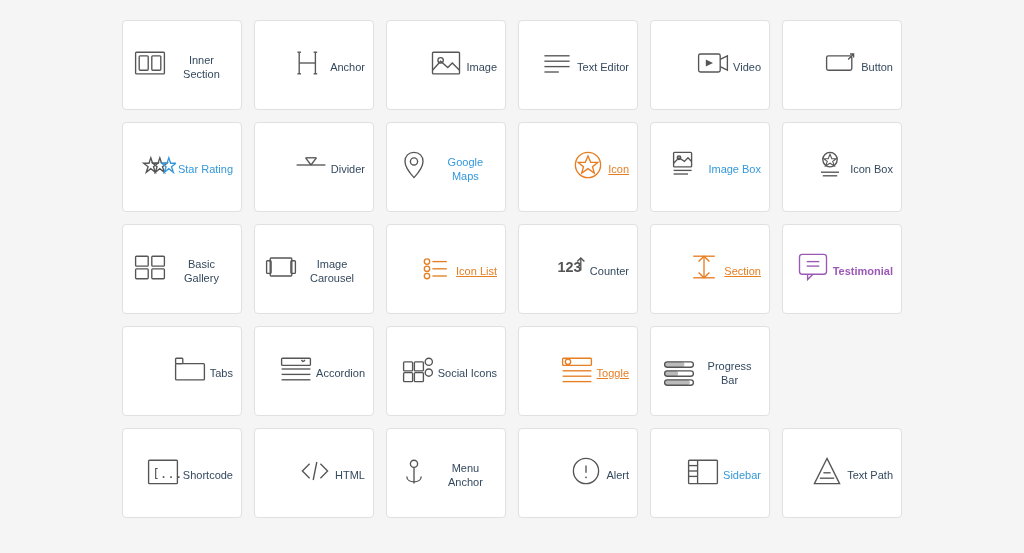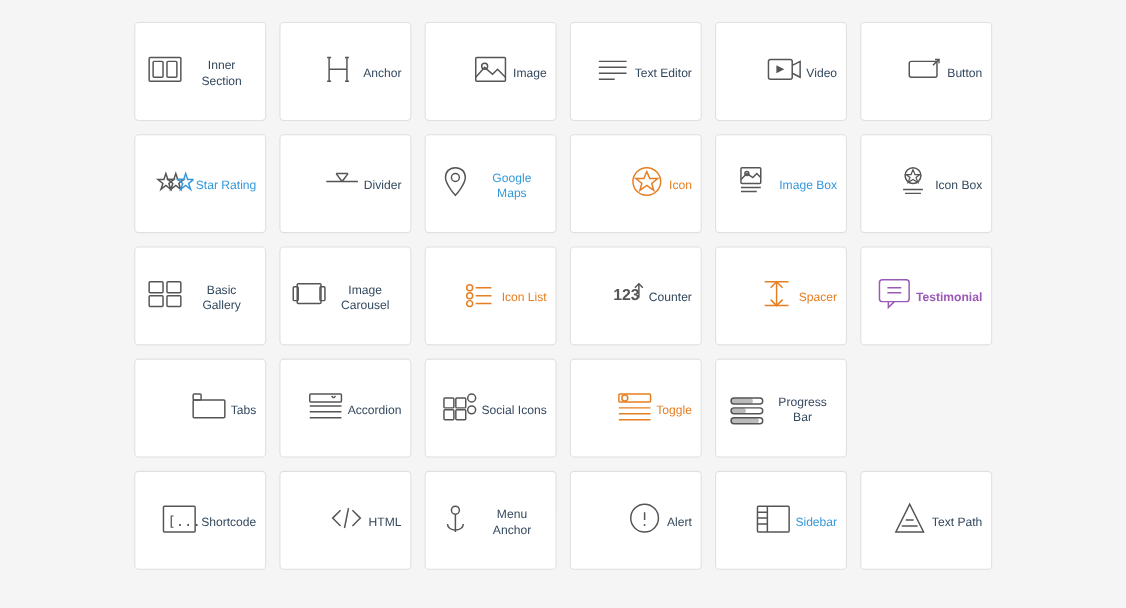--- a/index.html
+++ b/index.html
@@ -48,21 +48,21 @@
     .widget-icon svg {
       width: 36px;
       height: 36px;
     }
     .widget-label {
       font-size: 11px;
       text-align: center;
       color: #555;
       line-height: 1.3;
     }
-    .widget-label.orange { color: #e67e22; }
+    .widget-label.orange { color: #e67e22; text-decoration: underline; }
     .widget-label.blue { color: #3498db; }
     .widget-label.purple { color: #9b59b6; font-weight: bold; }
     .widget-label.dark { color: #34495e; }
   </style>
 </head>
 <body>
 
 <div class="grid-container">
 <div class="grid-row">
       <div class="widget-card">
@@ -243,21 +243,21 @@
       <div class="widget-card">
         <div class="widget-icon">
           <svg viewBox="0 0 40 40" fill="none" stroke="#e67e22" stroke-width="1.5">
       <line x1="8" y1="8" x2="32" y2="8"></line>
       <line x1="8" y1="32" x2="32" y2="32"></line>
       <line x1="20" y1="8" x2="20" y2="32"></line>
       <polyline points="14,14 20,8 26,14"></polyline>
       <polyline points="14,26 20,32 26,26"></polyline>
     </svg>
         </div>
-        <div class="widget-label orange">Spacer</div>
+        <div class="widget-label orange">Section</div>
       </div>
       <div class="widget-card">
         <div class="widget-icon">
           <svg viewBox="0 0 40 40" fill="none" stroke="#9b59b6" stroke-width="1.5">
       <rect x="5" y="6" width="30" height="22" rx="3"></rect>
       <line x1="13" y1="14" x2="27" y2="14"></line>
       <line x1="13" y1="19" x2="27" y2="19"></line>
       <polyline points="14,28 14,34 20,28"></polyline>
     </svg>
         </div>

